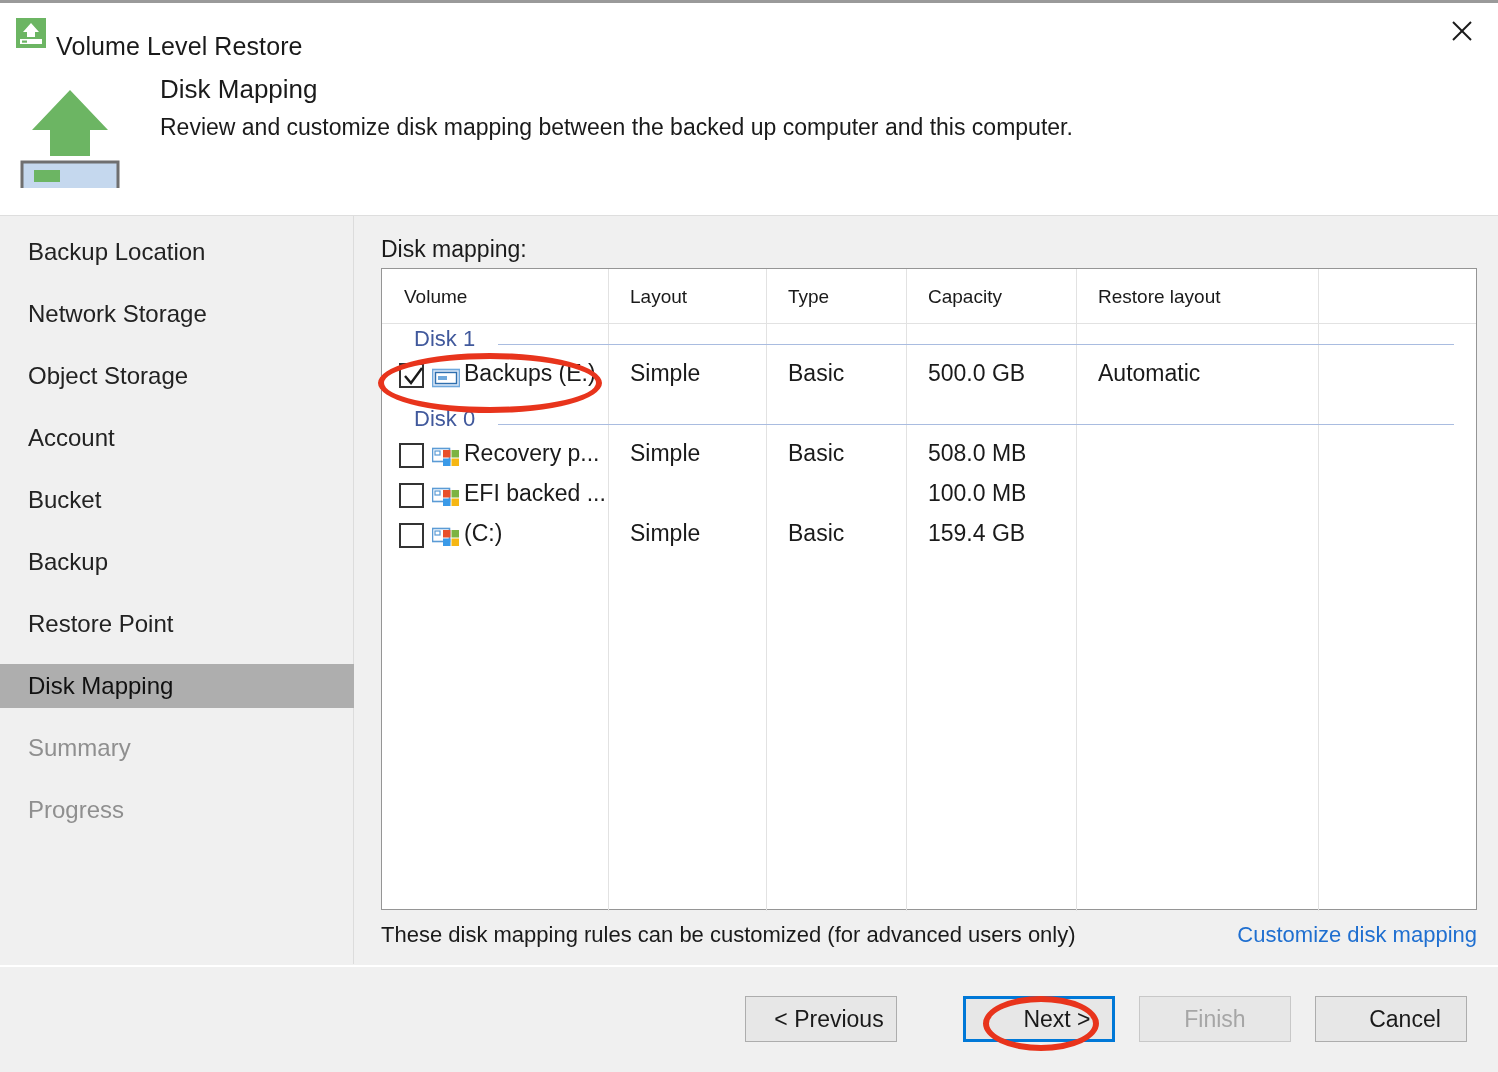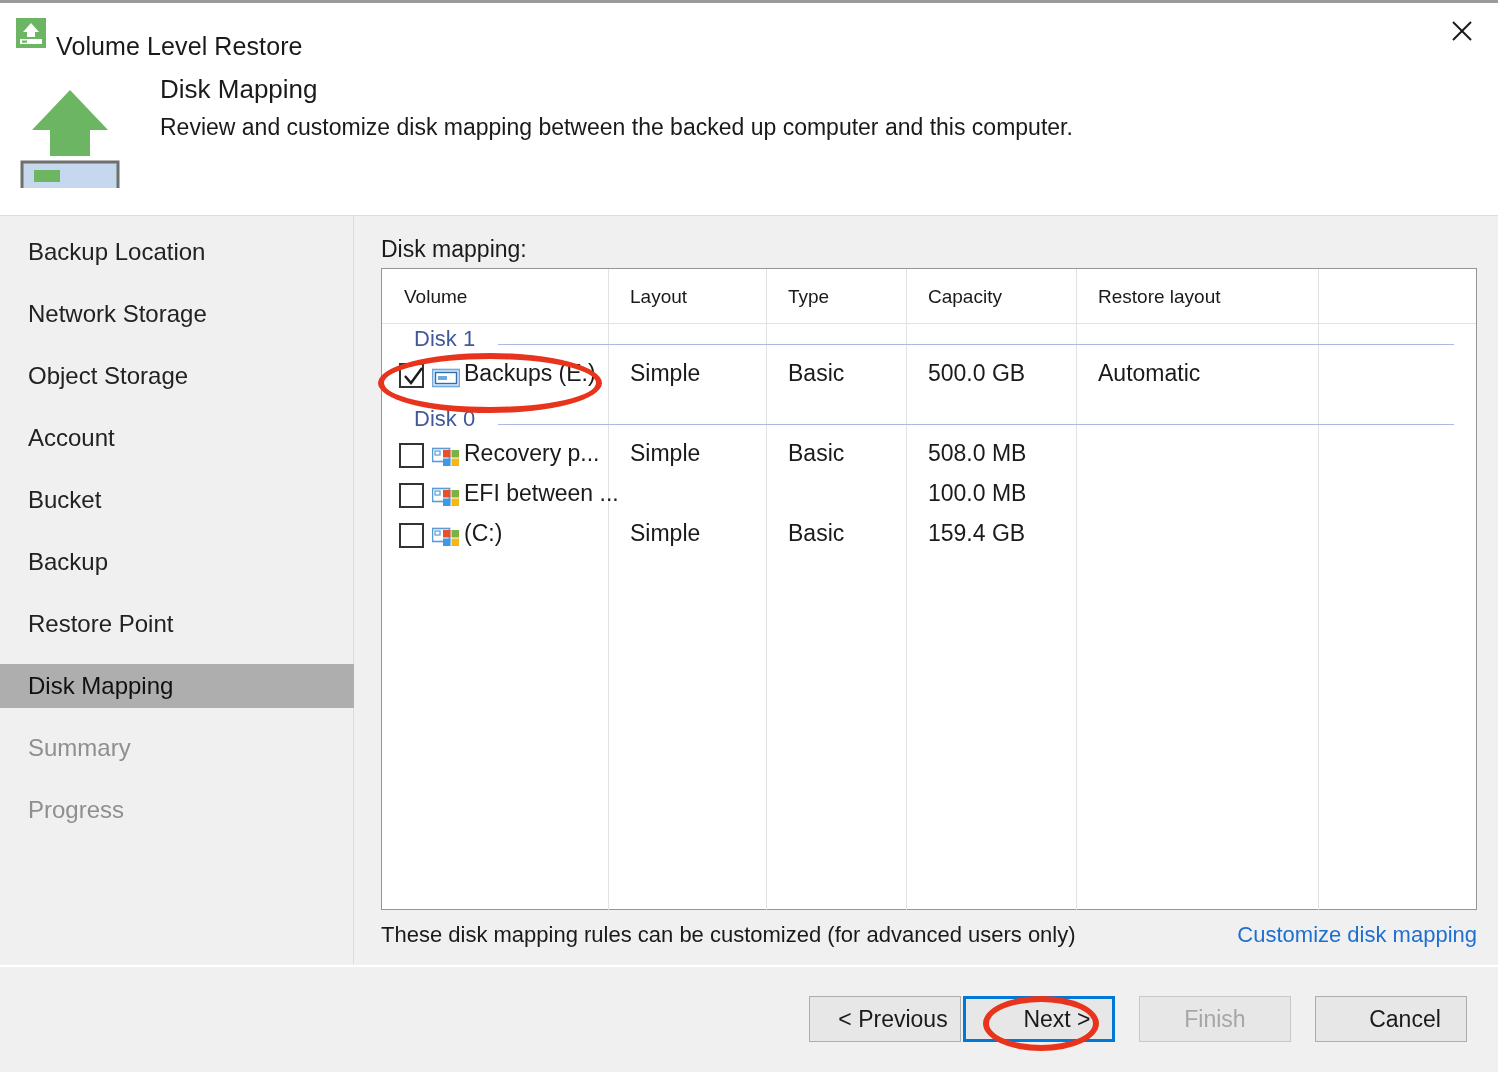--- a/index.html
+++ b/index.html
@@ -318,21 +318,21 @@
             <div class="vol-row" style="top: 154px;">
               <div class="chk"></div>
               <div class="vol-icon"><svg width="28" height="22" viewBox="0 0 28 22">
                   <rect x="0.5" y="1.5" width="17" height="13" fill="#ffffff" stroke="#5b9bd5" stroke-width="1.6"></rect>
                   <rect x="3" y="4" width="5" height="4" fill="#ffffff" stroke="#5b9bd5" stroke-width="1.2"></rect>
                   <rect x="11" y="3" width="7.5" height="7.5" fill="#e8502a"></rect>
                   <rect x="19.5" y="3" width="7.5" height="7.5" fill="#7cb342"></rect>
                   <rect x="11" y="11.5" width="7.5" height="7.5" fill="#3a9ae8"></rect>
                   <rect x="19.5" y="11.5" width="7.5" height="7.5" fill="#f5b715"></rect>
                 </svg></div>
-              <div class="vol-name">EFI between ...</div>
+              <div class="vol-name">EFI backed ...</div>
               <div class="cell" style="left: 248px;"></div>
               <div class="cell" style="left: 406px;"></div>
               <div class="cell" style="left: 546px;">100.0 MB</div>
               <div class="cell" style="left: 716px;"></div>
             </div>
             <div class="vol-row" style="top: 194px;">
               <div class="chk"></div>
               <div class="vol-icon"><svg width="28" height="22" viewBox="0 0 28 22">
                   <rect x="0.5" y="1.5" width="17" height="13" fill="#ffffff" stroke="#5b9bd5" stroke-width="1.6"></rect>
                   <rect x="3" y="4" width="5" height="4" fill="#ffffff" stroke="#5b9bd5" stroke-width="1.2"></rect>
@@ -349,21 +349,21 @@
             </div>
           </div>
       </div>
 
       <div class="grid-note">These disk mapping rules can be customized (for advanced users only)</div>
       <div class="grid-link">Customize disk mapping</div>
     </div>
   </div>
 
   <div class="footer">
-    <div class="btn" style="left:809px;padding-left:16px;">&lt; Previous</div>
+    <div class="btn" style="left:745px;padding-left:16px;">&lt; Previous</div>
     <div class="btn focused" style="left:963px;">Next &gt;</div>
     <div class="btn disabled" style="left:1139px;">Finish</div>
     <div class="btn" style="left:1315px;padding-left:28px;">Cancel</div>
   </div>
 
   <div class="annot-ellipse" style="left:378px; top:353px; width:224px; height:60px;"></div>
   <div class="annot-ellipse" style="left:983px; top:996px; width:116px; height:55px;"></div>
 
 </div>
 

